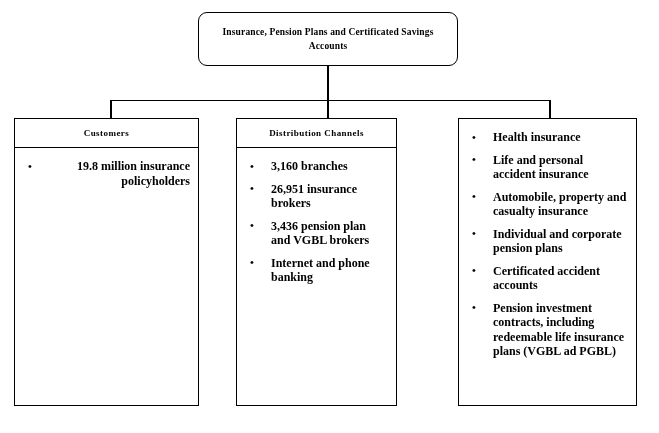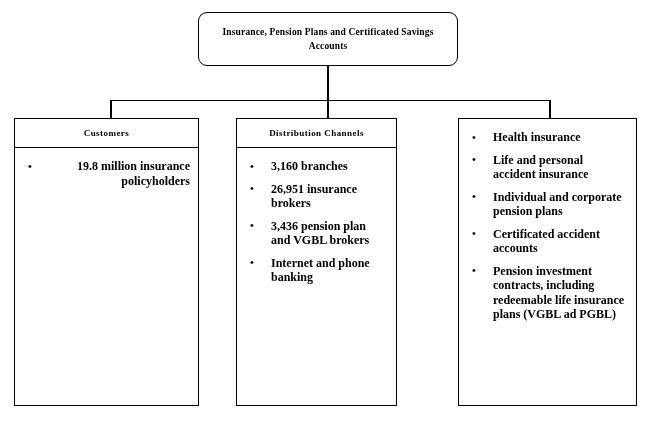--- a/index.html
+++ b/index.html
@@ -144,20 +144,21 @@
         <li>Internet and phone banking</li>
       </ul>
     </div>
   </div>
 
   <div class="box col-box" id="col-products">
     <div class="col-body">
       <ul class="items">
         <li>Health insurance</li>
         <li>Life and personal accident insurance</li>
+        <li>Automobile, property and casualty insurance</li>
         <li>Individual and corporate pension plans</li>
         <li>Certificated accident accounts</li>
         <li>Pension investment contracts, including redeemable life insurance plans (VGBL ad PGBL)</li>
       </ul>
     </div>
   </div>
 
 </div>
 
 </body></html>

